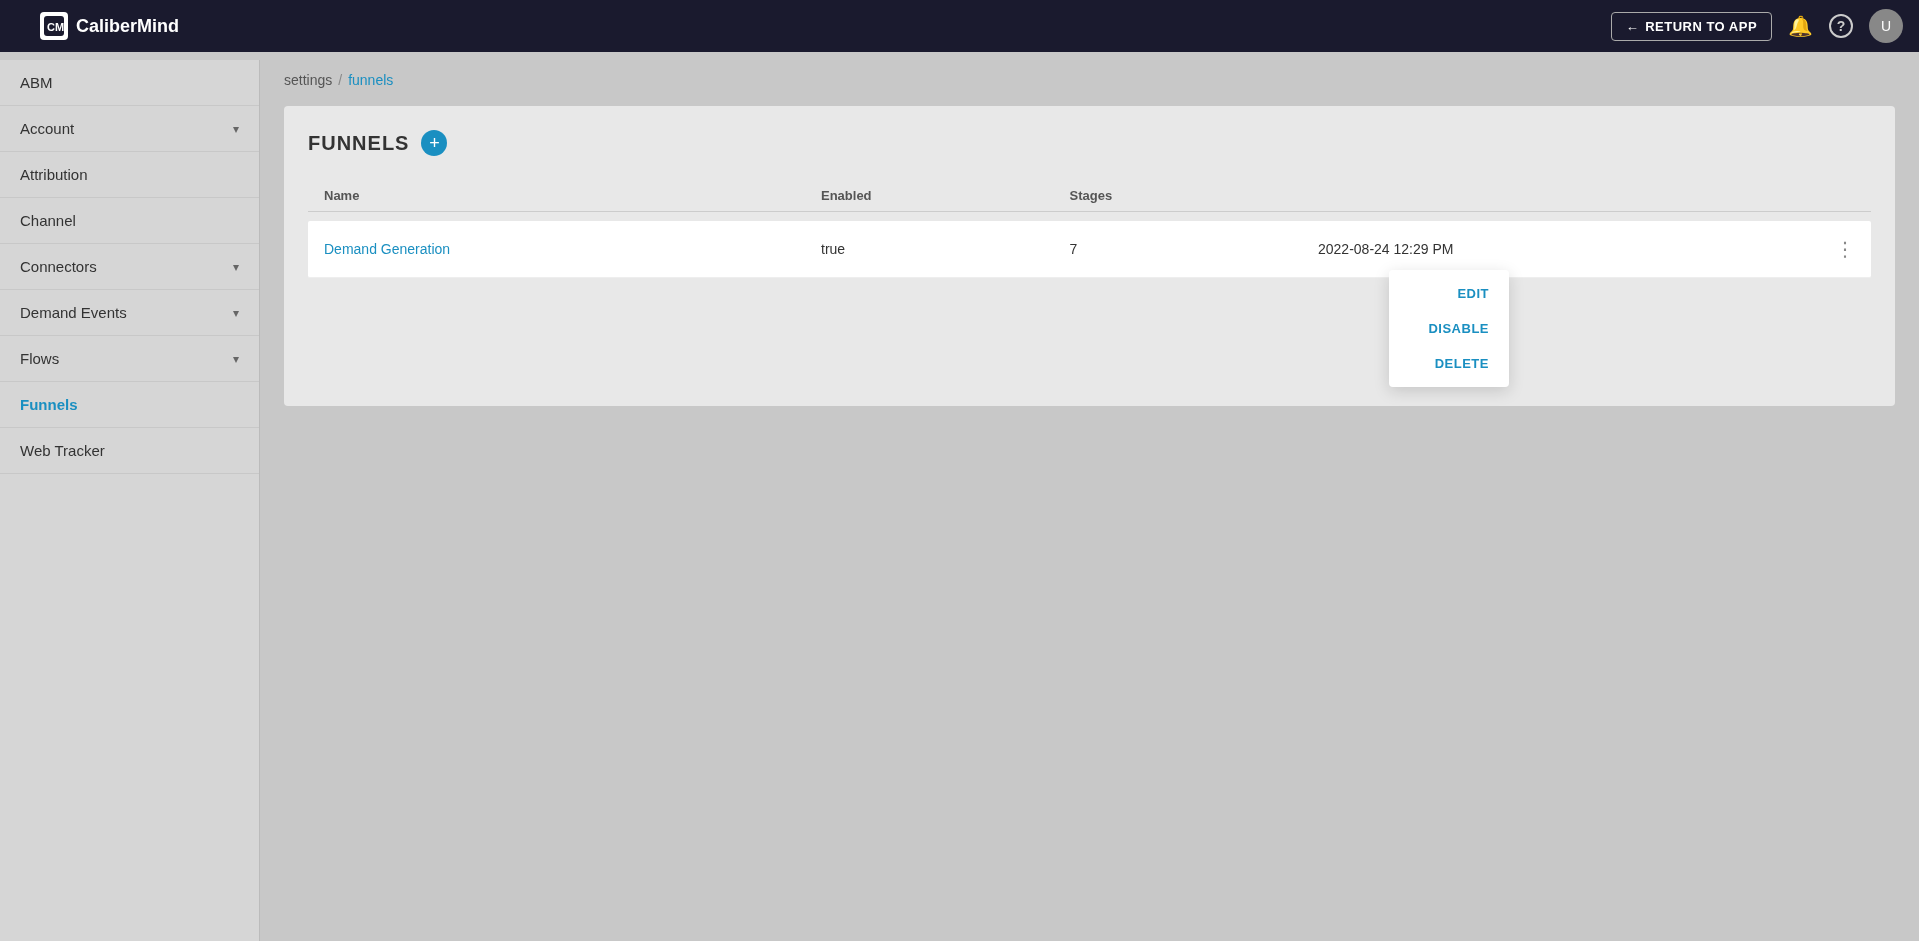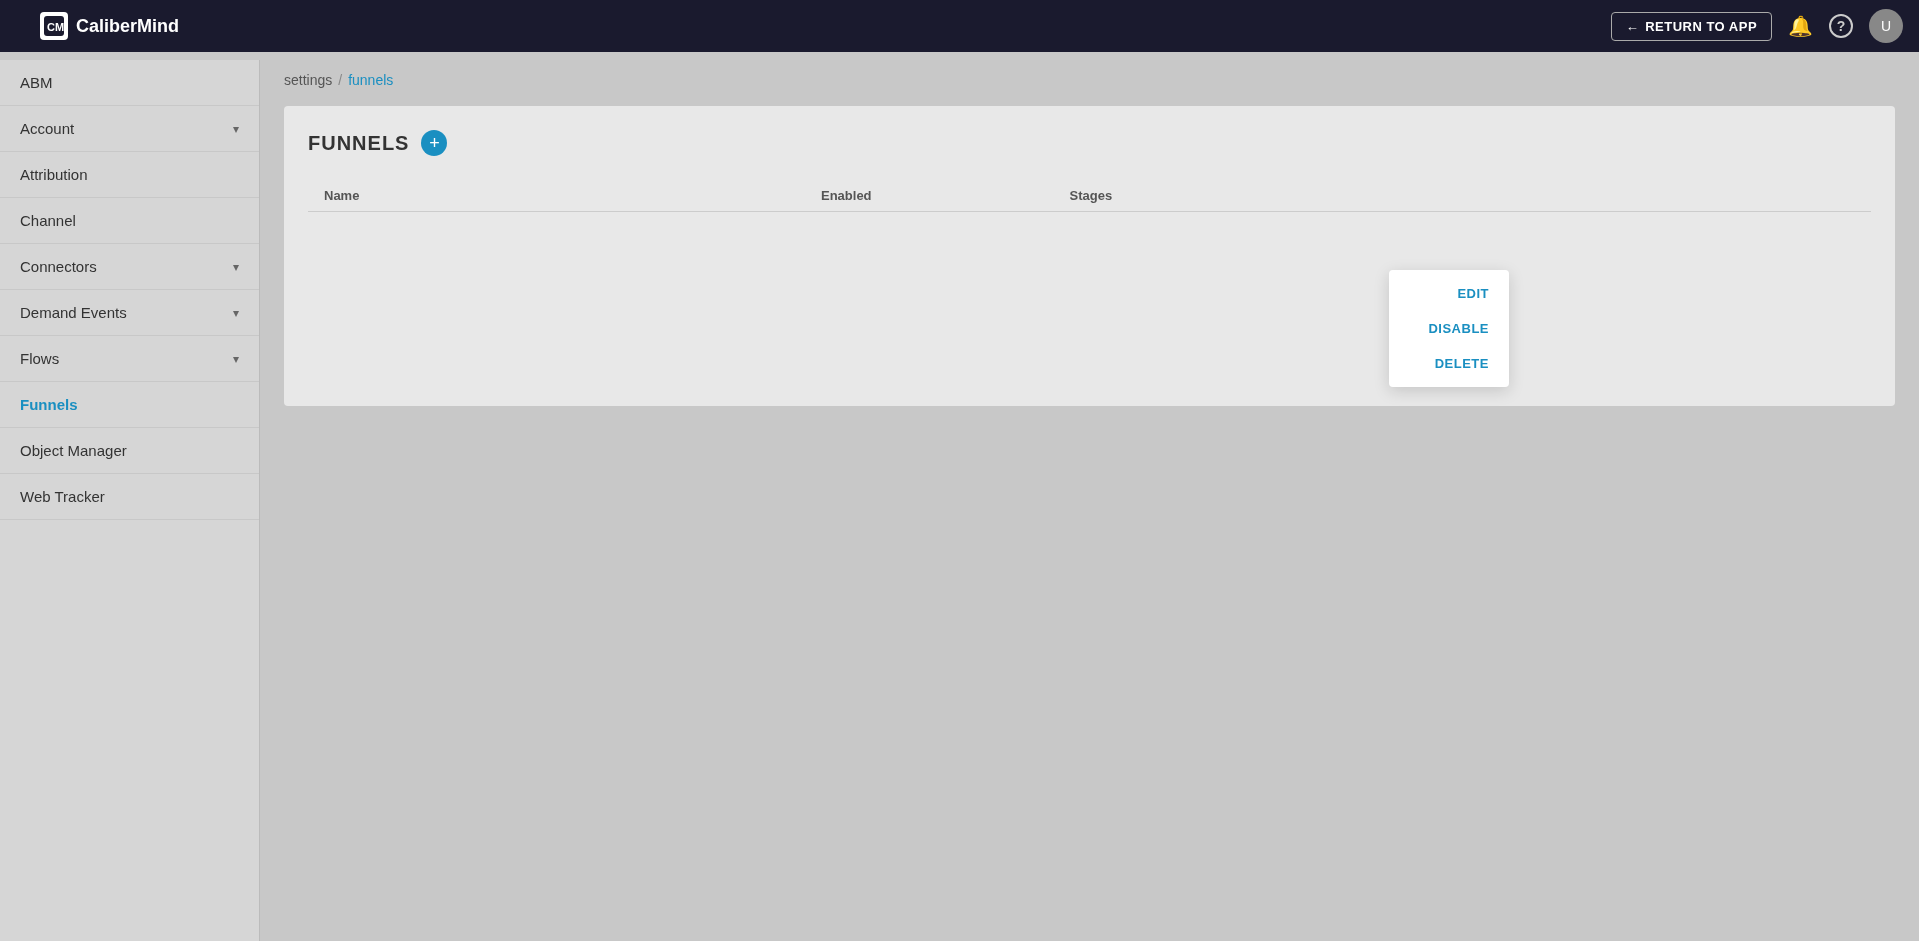--- a/index.html
+++ b/index.html
@@ -281,23 +281,20 @@
         <span class="chevron">▾</span>
       </div>
       <div class="sidebar-item">
         <span>Flows</span>
         <span class="chevron">▾</span>
       </div>
       <div class="sidebar-item active">
         <span>Funnels</span>
       </div>
       <div class="sidebar-item">
-        <span>Object Manager</span>
-      </div>
-      <div class="sidebar-item">
         <span>Web Tracker</span>
       </div>
     </aside>
 
   <main class="main-content">
     <div class="breadcrumb">
       <a>settings</a>
       <span class="separator">/</span>
       <a class="current">funnels</a>
     </div>
@@ -309,20 +306,32 @@
       </div>
 
       <div class="table-header">
 
       <div>Name</div>
           <div>Enabled</div>
           <div>Stages</div>
           <div></div>
         </div>
 
+      <div>
+
+      <div class="table-row">
+            <div class="name-cell">Demand Generation</div>
+            <div>true</div>
+            <div>7</div>
+            <div>2022-08-24 12:29 PM</div>
+            <div style="display: flex; justify-content: flex-end;">
+              <button class="more-btn">⋮</button>
+            </div>
+          </div>
+        </div>
     </div>
   </main>
 </div>
 
 <div class="context-menu">
 
 <button class="context-menu-item">EDIT</button>
     <button class="context-menu-item">DISABLE</button>
     <button class="context-menu-item">DELETE</button>
   </div>

